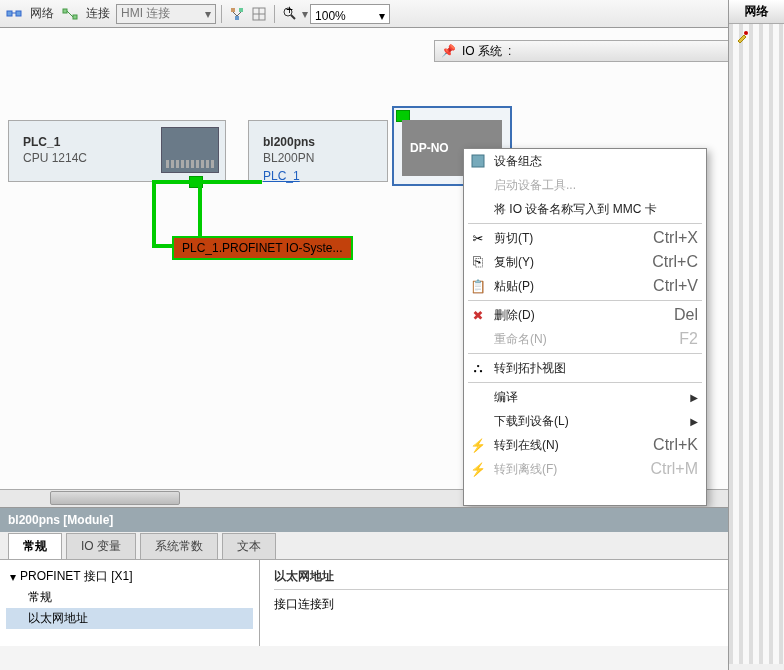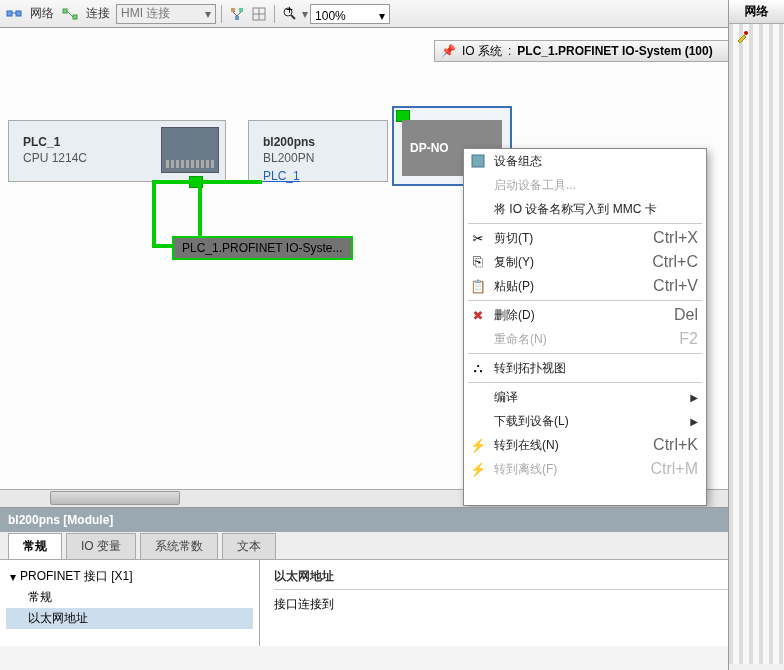--- a/index.html
+++ b/index.html
@@ -16,21 +16,21 @@
 .pin-icon{color:#888}
 .device{position:absolute;background:#e8eef2;border:1px solid #aaa;padding:14px;width:218px;height:62px}
 .device.selected{border:2px solid #3b6fb5}
 .device-title{font-weight:bold;color:#333}
 .device-sub{color:#555;margin-top:2px}
 .device-link{color:#2060c0;text-decoration:underline;margin-top:4px;display:block}
 .plc-img{position:absolute;right:6px;top:6px;width:58px;height:46px;background:#6a7a88;border:1px solid #556}
 .plc-img::before{content:"";position:absolute;bottom:4px;left:4px;right:4px;height:8px;background:repeating-linear-gradient(90deg,#aaa 0 3px,#6a7a88 3px 5px)}
 .green-port{position:absolute;width:14px;height:12px;background:#0c0;border:1px solid #090}
 .green-line{position:absolute;background:#0c0}
-.conn-box{position:absolute;left:172px;top:208px;border:2px solid #0c0;background:#737373;padding:3px 8px}
+.conn-box{position:absolute;left:172px;top:208px;border:2px solid #0c0;background:#c2410c;padding:3px 8px}
 .gray-device{position:absolute;left:402px;top:92px;width:100px;height:56px;background:#888;color:#fff;display:flex;align-items:center;padding-left:8px;font-weight:bold}
 .ctx-menu{position:absolute;left:463px;top:120px;width:244px;background:#fff;border:1px solid #888;box-shadow:3px 3px 8px rgba(0,0,0,.3);z-index:100}
 .ctx-item{display:flex;align-items:center;height:24px;padding:0 8px 0 4px}
 .ctx-icon{width:20px;height:18px;display:flex;align-items:center;justify-content:center;margin-right:6px;font-size:13px}
 .ctx-label{flex:1;color:#222}
 .ctx-label.disabled{color:#aaa}
 .ctx-shortcut{color:#666;font-size:16px}
 .ctx-shortcut.disabled{color:#bbb}
 .ctx-sep{height:1px;background:#ccc;margin:2px 4px}
 .ctx-arrow{color:#333;font-size:10px}
@@ -110,21 +110,20 @@
         <rect x="9" y="2" width="5" height="12" fill="#bcd"></rect>
       </svg>
   </div>
 </div>
 
 <div class="canvas-area">
   <div class="io-system-bar">
     <span class="pin-icon">📌</span>
     <span>IO 系统</span>
       <span>:</span>
-    <span style="font-weight:bold">PLC_1.PROFINET IO-System (100)</span>
   </div>
 
   <div class="device" style="left:8px;top:92px">
     <div class="device-title">PLC_1</div>
     <div class="device-sub">CPU 1214C</div>
     <div class="plc-img"></div>
     <div class="green-port" style="right:22px;bottom:-7px"></div>
   </div>
 
   <div class="device" style="left:248px;top:92px;width:140px">

